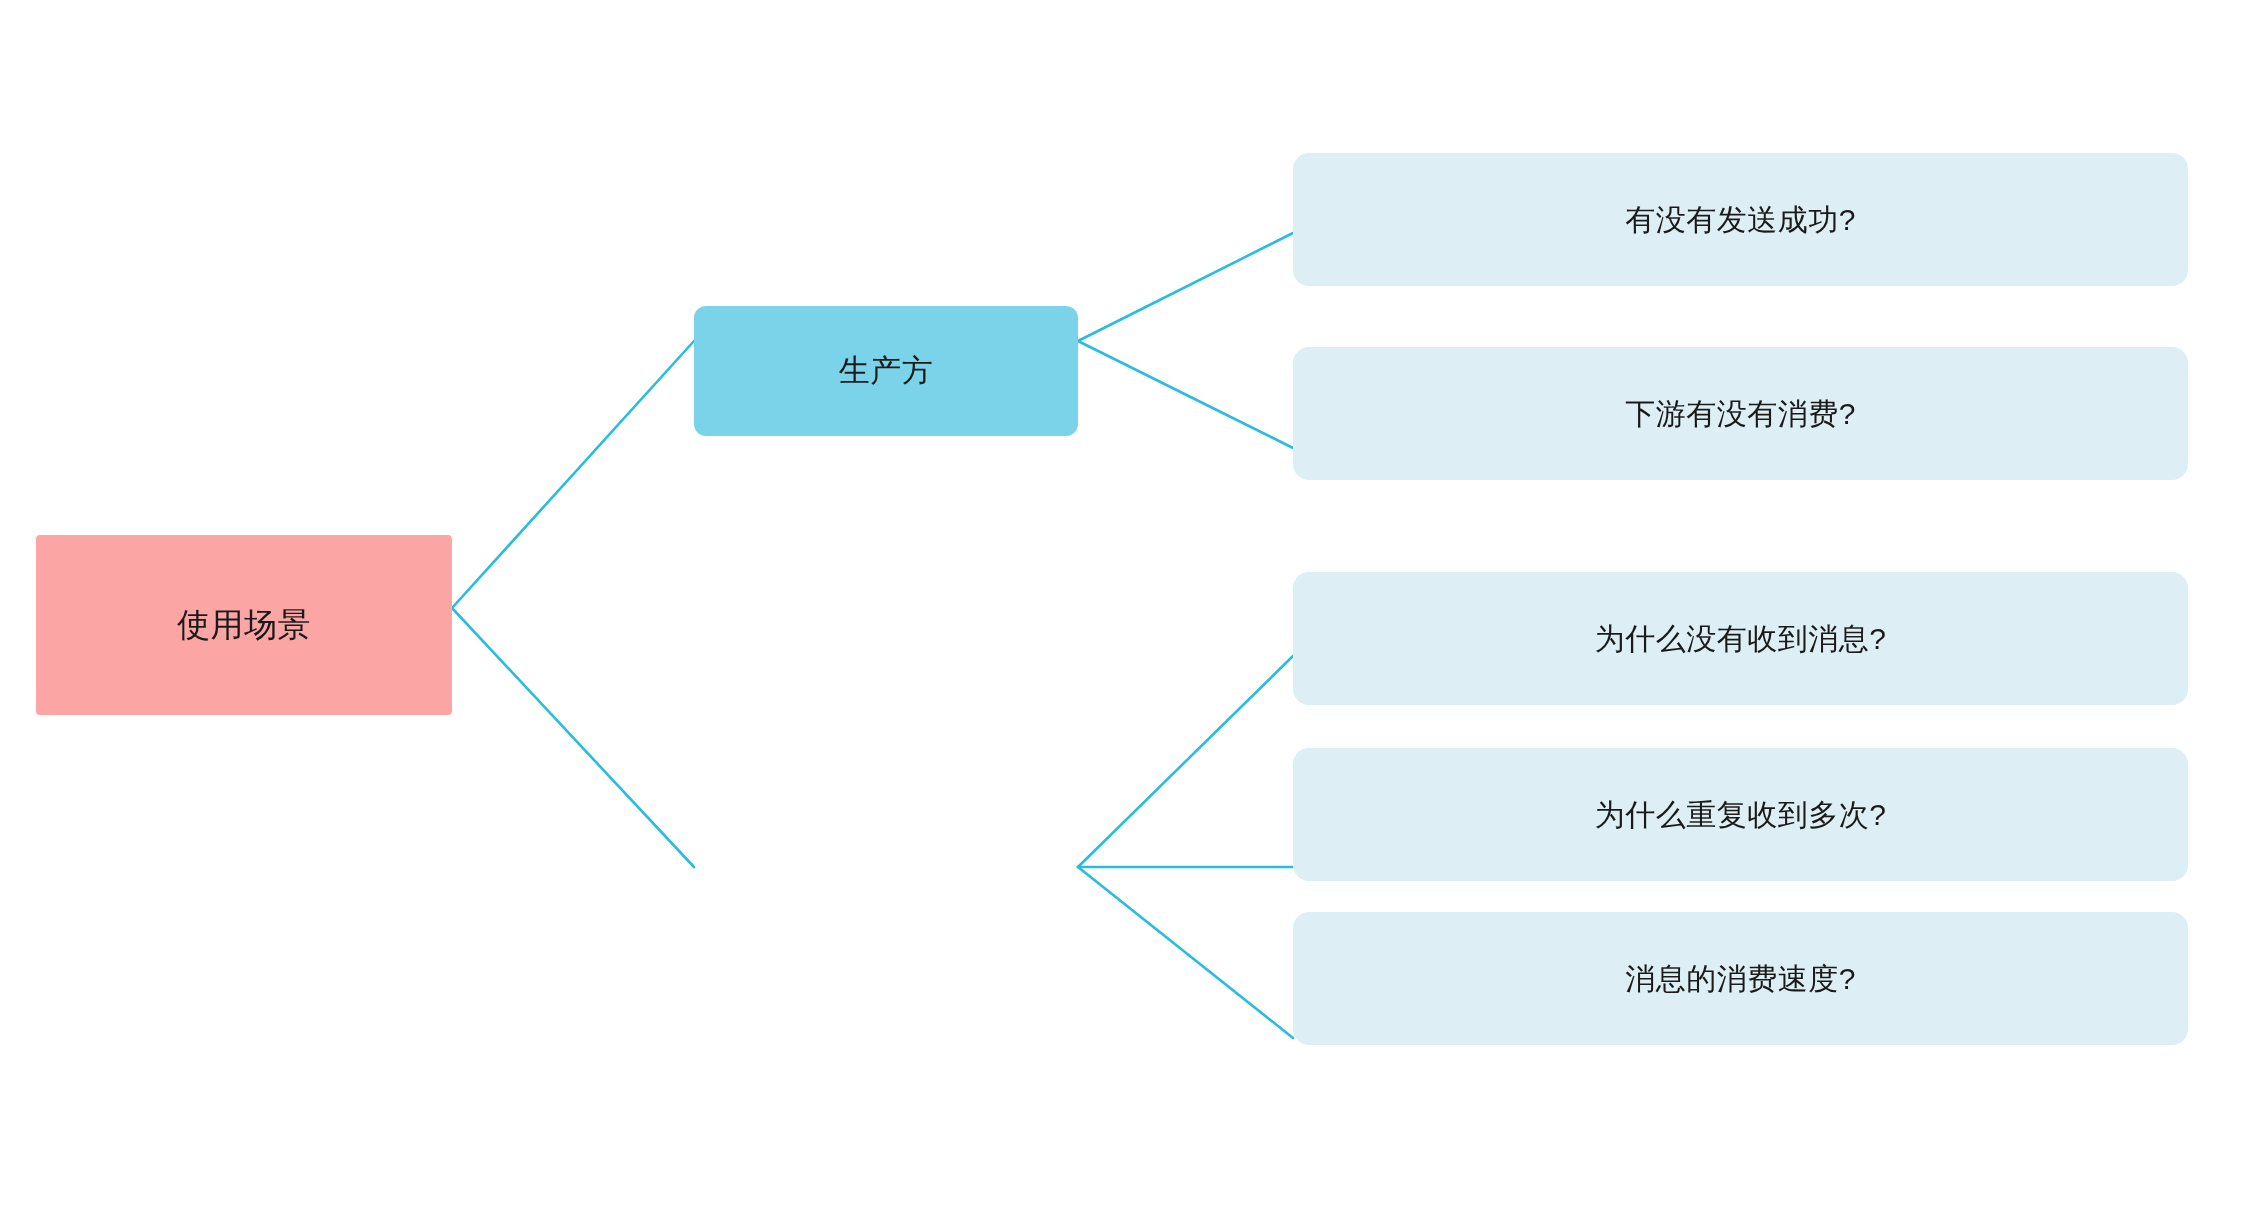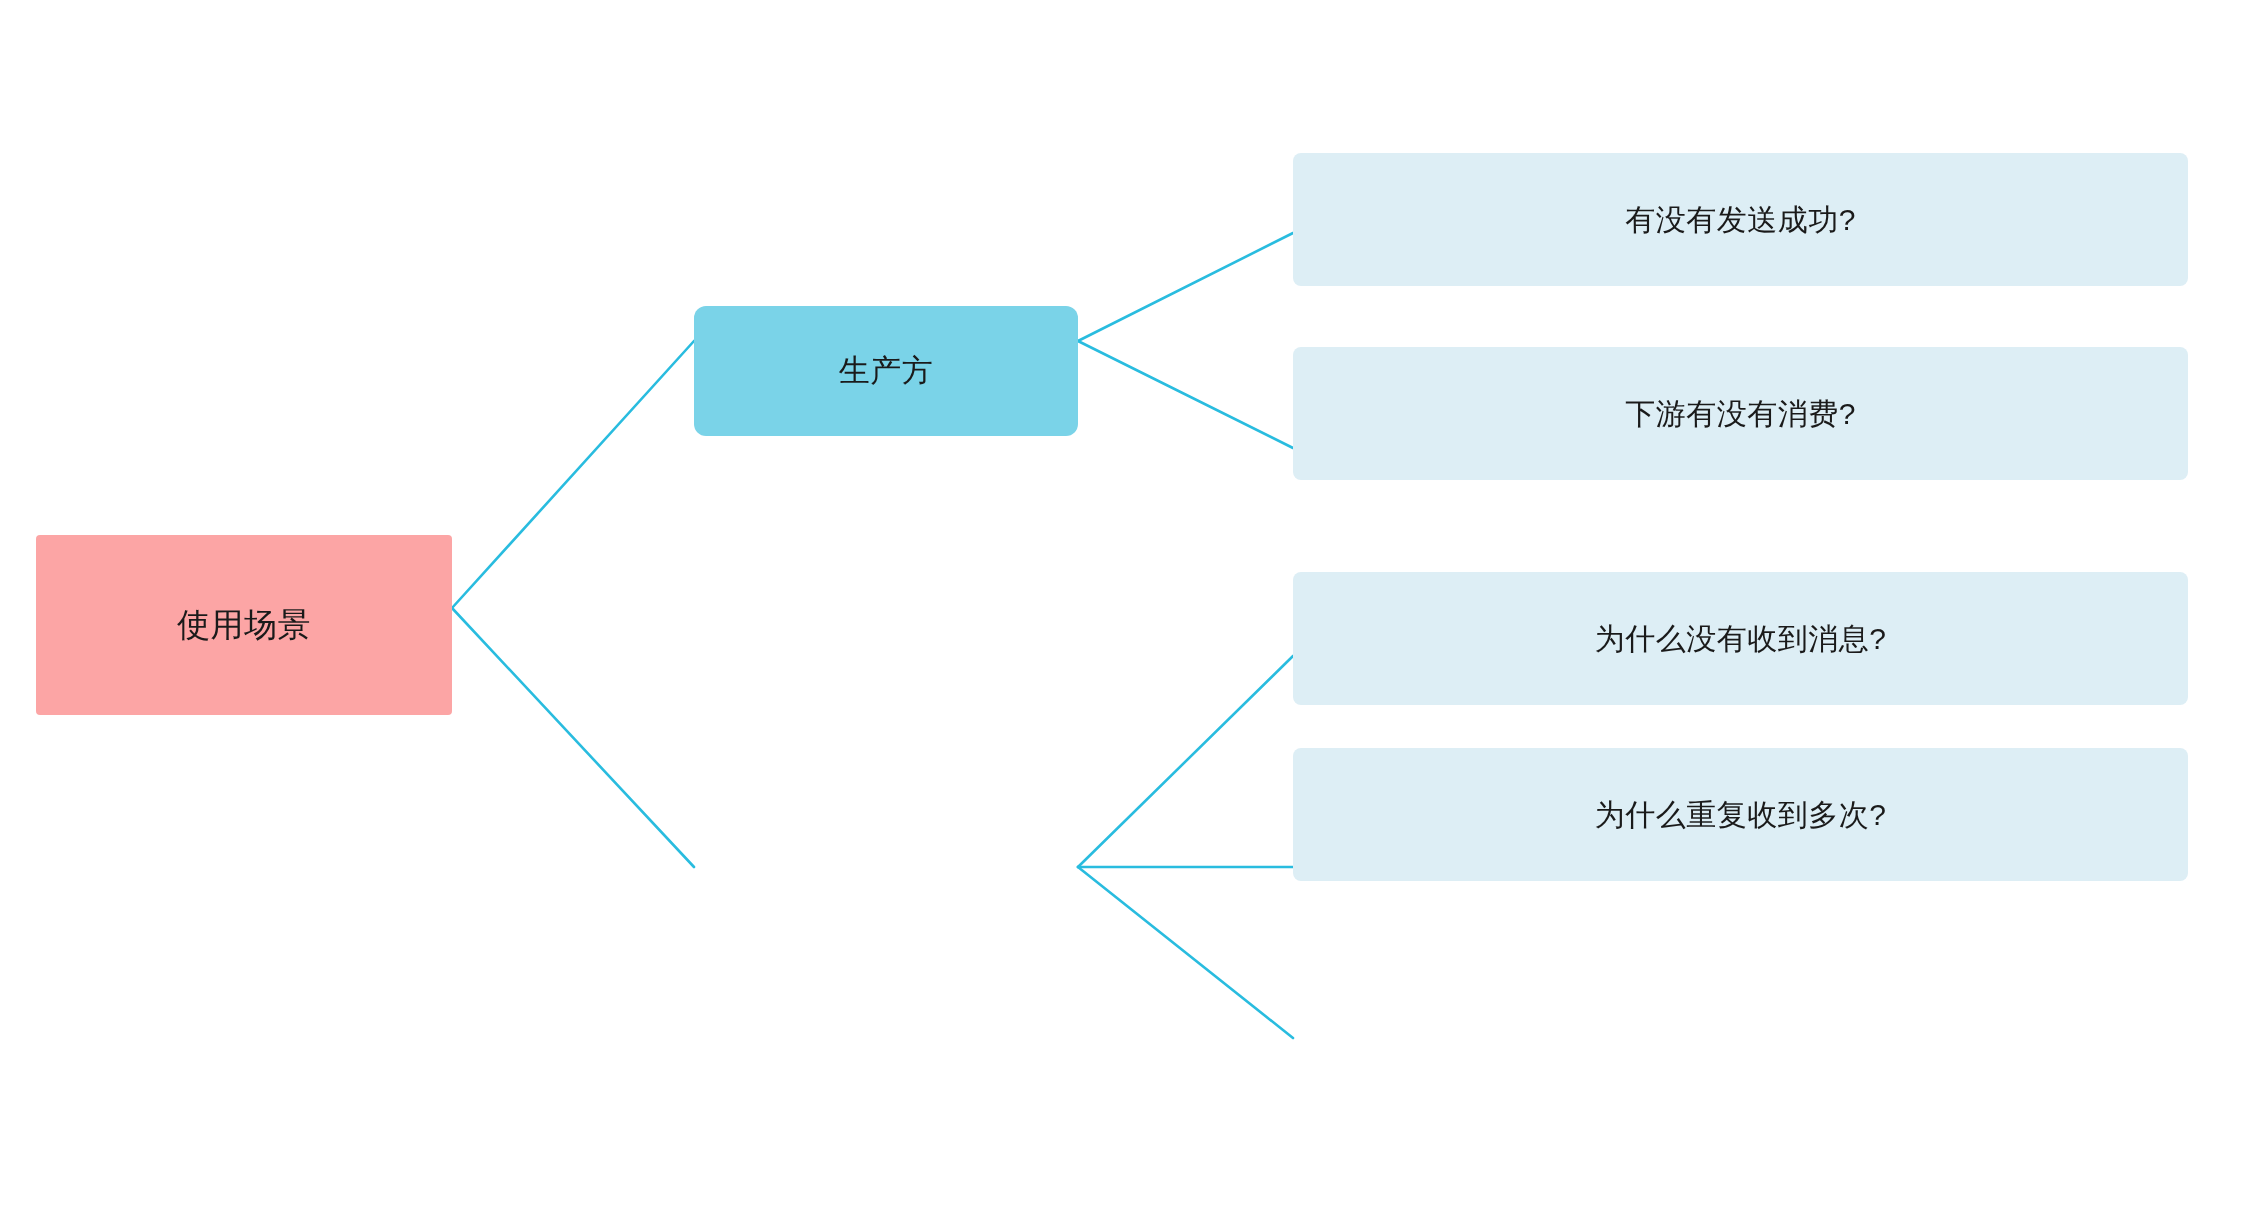--- a/index.html
+++ b/index.html
@@ -60,21 +60,21 @@
     font-size: 31px;
   }
   .node-branch-producer { top: 276px; margin-top: 30px; }
   .node-branch-consumer { top: 802px; }
 
   .node-leaf {
     left: 1293px;
     width: 895px;
     height: 133px;
     background: #ddeef5;
-    border-radius: 8px;
+    border-radius: 16px;
     font-size: 30px;
   }
   .leaf-0 { top: 153px; }
   .leaf-1 { top: 347px; justify-content: center; }
   .leaf-2 { top: 572px; }
   .leaf-3 { top: 748px; }
   .leaf-4 { top: 912px; }
 </style>
 </head>
 <body>
@@ -113,14 +113,17 @@
   </div>
 
   <div class="node node-leaf leaf-2">
     <span>为什么没有收到消息?</span>
   </div>
 
   <div class="node node-leaf leaf-3">
     <span>为什么重复收到多次?</span>
   </div>
 
+  <div class="node node-leaf leaf-4">
+    <span>消息的消费速度?</span>
+  </div>
 
 </div>
 
 </body></html>

